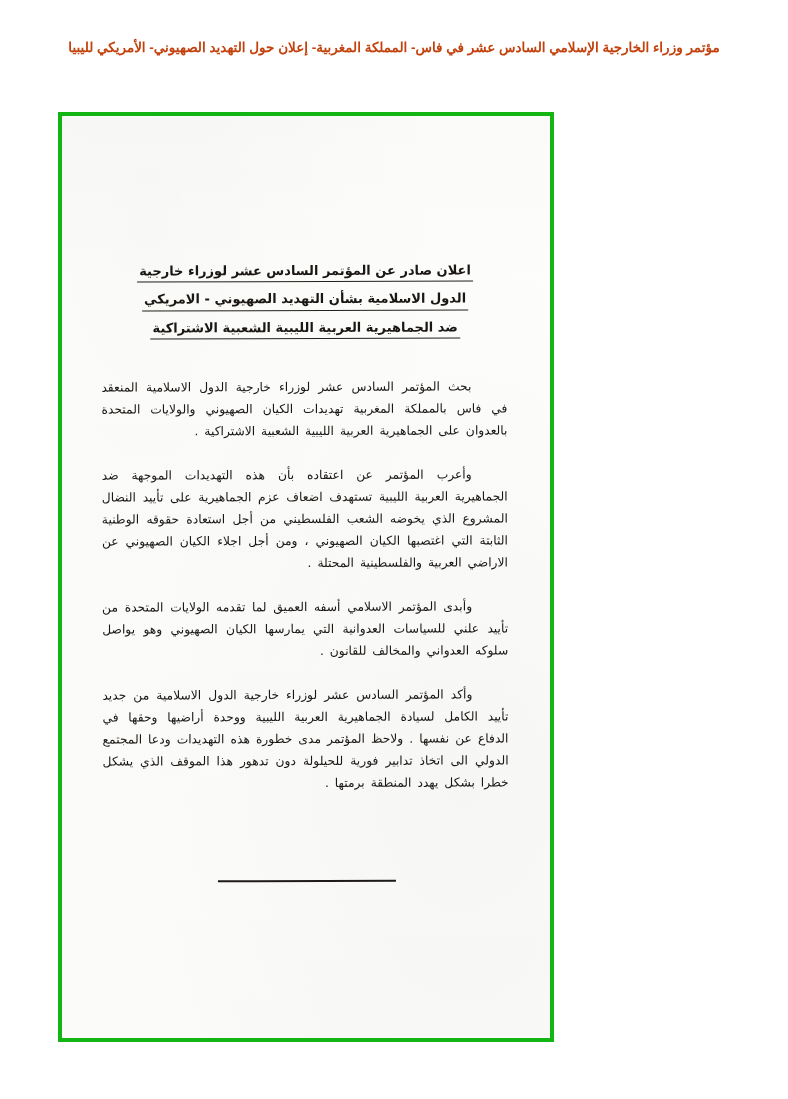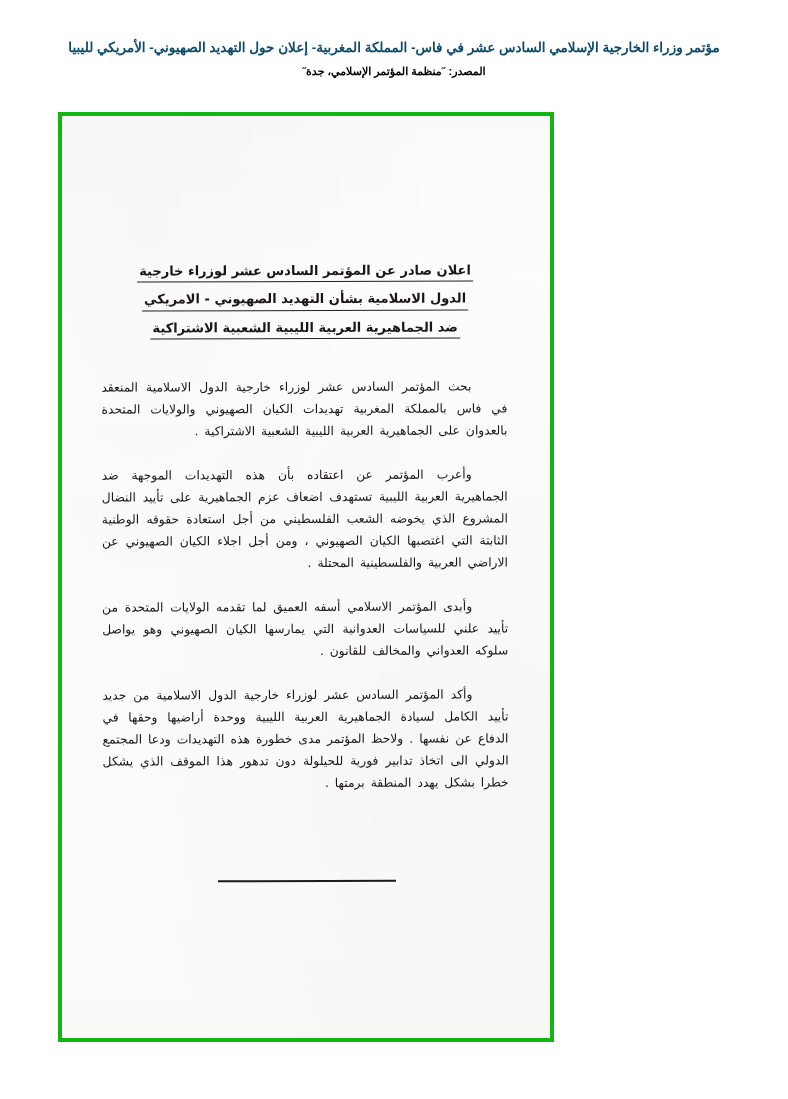--- a/index.html
+++ b/index.html
@@ -24,21 +24,21 @@
 
   
   .doc-header {
     padding: 38px 30px 0 30px;
     text-align: center;
   }
   .header-title {
     font-family: "Liberation Sans", sans-serif;
     font-weight: bold;
     font-size: 13.5px;
-    color: #0c4a6e;
+    color: #c2410c;
     line-height: 1.5;
     letter-spacing: 0px;
     direction: rtl;
   }
   .header-source {
     font-family: "Liberation Sans", sans-serif;
     font-weight: bold;
     font-size: 11px;
     color: #000000;
     margin-top: 7px;
@@ -128,21 +128,20 @@
     transform: rotate(-0.18deg);
   }
 </style>
 </head>
 <body>
 
 <div class="page">
 
   <div class="doc-header">
     <div class="header-title">مؤتمر وزراء الخارجية الإسلامي السادس عشر في فاس- المملكة المغربية- إعلان حول التهديد الصهيوني- الأمريكي لليبيا</div>
-    <div class="header-source">المصدر: ˝منظمة المؤتمر الإسلامي، جدة˝</div>
   </div>
 
   <div class="scan-frame">
     <div class="scan-inner scan-body-skew">
 
       <div class="doc-title-block">
         <div class="doc-title-line">اعلان صادر عن المؤتمر السادس عشر لوزراء خارجية</div><br>
         <div class="doc-title-line">الدول الاسلامية بشأن التهديد الصهيوني - الامريكي</div><br>
         <div class="doc-title-line">ضد الجماهيرية العربية الليبية الشعبية الاشتراكية</div>
       </div>

